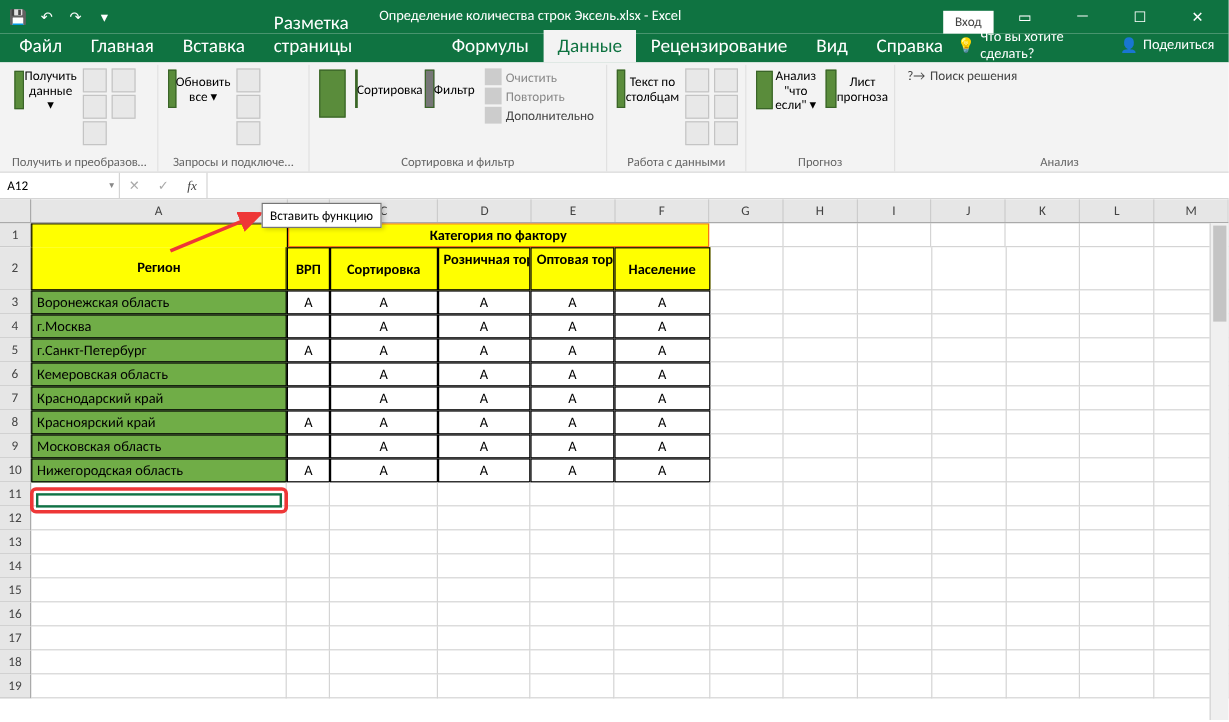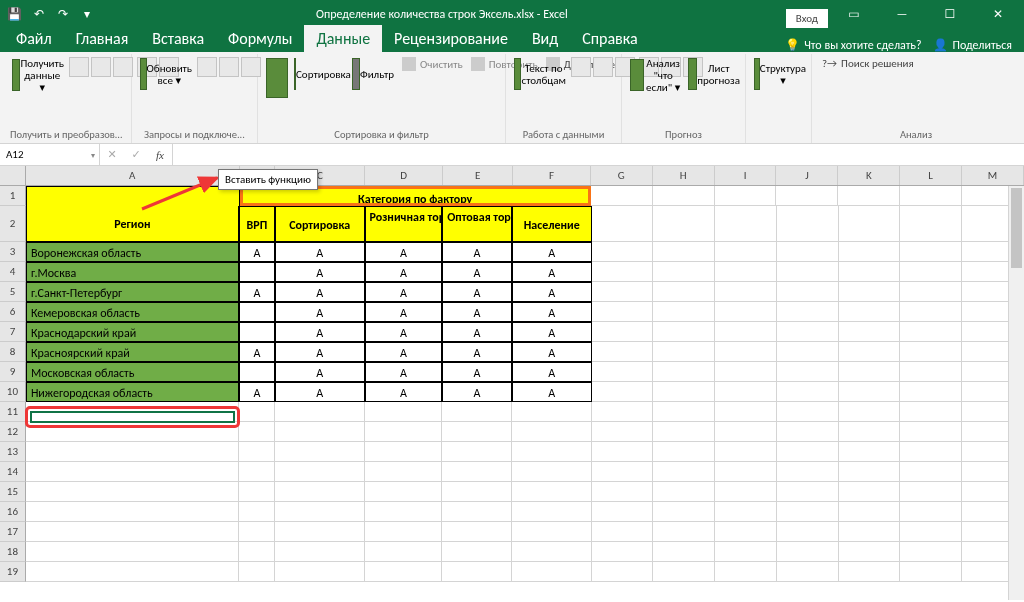--- a/index.html
+++ b/index.html
@@ -18,21 +18,21 @@
 .tellme{display:flex;align-items:center;gap:4px;font-size:12px;cursor:text}
 .share{display:flex;align-items:center;gap:4px;font-size:12px;cursor:pointer}
 .ribbon{background:#f3f3f3;height:92px;border-bottom:1px solid #d4d4d4;display:flex;padding:2px 4px 0}
 .rgroup{border-right:1px solid #e1e1e1;padding:0 6px;display:flex;flex-direction:column;justify-content:space-between;min-width:0}
 .rgroup-body{display:flex;align-items:flex-start;gap:2px;padding-top:2px}
 .rgroup-label{text-align:center;font-size:10.5px;color:#666;padding:2px 0;white-space:nowrap;overflow:hidden;text-overflow:ellipsis}
 .rbtn-big{display:flex;flex-direction:row;align-items:center;width:56px;cursor:pointer;padding:2px}
 .rbtn-big .icon{width:32px;height:32px;background:#5a8c3b;border:1px solid #3a6428;margin-bottom:2px}
 .rbtn-big .lbl{font-size:11px;text-align:center;line-height:12px}
 .rbtn-sm{width:20px;height:20px;background:#e8e8e8;border:1px solid #c4c4c4;margin:1px;cursor:pointer}
-.rbtn-stack{display:flex;}
+.rbtn-stack{display:flex;flex-direction:column}
 .rtext-item{font-size:11px;color:#888;padding:1px 4px;display:flex;align-items:center;gap:4px;cursor:pointer}
 .rtext-item .micon{width:14px;height:14px;background:#ccc}
 .formula-bar{height:22px;border-bottom:1px solid #d4d4d4;display:flex;align-items:center;background:#fff}
 .name-box{width:100px;border-right:1px solid #d4d4d4;height:100%;display:flex;align-items:center;padding:0 6px;font-size:11px;position:relative}
 .name-box::after{content:'▾';position:absolute;right:4px;font-size:8px;color:#888}
 .fb-btns{display:flex;border-right:1px solid #d4d4d4;height:100%;align-items:center}
 .fb-btn{width:24px;height:100%;display:flex;align-items:center;justify-content:center;color:#aaa;cursor:pointer;font-size:11px}
 .fx-btn{color:#444;font-style:italic;font-family:serif;position:relative}
 .formula-input{flex:1;padding:0 6px;font-size:11px}
 .grid-area{position:relative;height:434px;overflow:hidden}
@@ -44,21 +44,21 @@
 .row{display:flex;height:20px}
 .rh{width:26px;background:#e6e6e6;border-right:1px solid #aaa;border-bottom:1px solid #ccc;text-align:center;font-size:11px;color:#444;line-height:20px}
 .cell{border-right:1px solid #d4d4d4;border-bottom:1px solid #d4d4d4;font-size:12px;padding:0 4px;line-height:20px;overflow:hidden;white-space:nowrap}
 .cell.cA{width:214px}.cell.cB{width:36px}.cell.cC{width:90px}.cell.cD{width:78px}.cell.cE{width:70px}.cell.cF{width:80px}
 .cell.std{width:62px}
 .yellow{background:#ffff00;font-weight:bold;text-align:center;border:1px solid #000}
 .green{background:#70ad47;border:1px solid #000}
 .bordered{border:1px solid #000;text-align:center}
 .row1 .cell.cA{background:#ffff00;border:1px solid #000;border-bottom:none}
 .row2 .cell.cA{background:#ffff00;border:1px solid #000;border-top:none;font-weight:bold;text-align:center}
-.category-header{background:#ffff00;border:3px solid #f97316;font-weight:bold;text-align:center}
+.category-header{background:#ffff00;border:1px solid #f97316;font-weight:bold;text-align:center}
 .tooltip{position:absolute;left:218px;top:169px;background:#fff;border:1px solid #767676;padding:3px 6px;font-size:11px;box-shadow:2px 2px 4px rgba(0,0,0,0.2);z-index:100}
 .arrow{position:absolute;left:132px;top:174px;z-index:99;pointer-events:none}
 .selected-cell{position:absolute;left:25px;top:240px;width:215px;height:22px;border:3px solid #ee3737;border-radius:5px;z-index:50;pointer-events:none}
 .inner-select{position:absolute;left:2px;top:2px;right:2px;bottom:2px;border:2px solid #107346}
 .scrollbar-v{position:absolute;right:0;top:20px;bottom:0;width:16px;background:#f0f0f0;border-left:1px solid #d4d4d4}
 .scroll-thumb{position:absolute;top:2px;left:2px;right:2px;height:80px;background:#c4c4c4}
 </style>
 </head>
 <body>
 
@@ -76,20 +76,21 @@
     <div class="win-btn">—</div>
     <div class="win-btn">☐</div>
     <div class="win-btn">✕</div>
   </div>
 </div>
 
 <div class="ribbon-tabs">
   <div class="rtab">Файл</div>
   <div class="rtab">Главная</div>
   <div class="rtab">Вставка</div>
+  <div class="rtab">Разметка страницы</div>
   <div class="rtab">Формулы</div>
   <div class="rtab active">Данные</div>
   <div class="rtab">Рецензирование</div>
   <div class="rtab">Вид</div>
   <div class="rtab">Справка</div>
   <div class="rtab-right">
     <div class="tellme">
         <span>💡</span>
         <span>Что вы хотите сделать?</span>
       </div>
@@ -187,29 +188,20 @@
       <div class="rbtn-big">
           <div class="icon"></div>
           <div class="lbl">Анализ "что если" ▾</div>
         </div>
       <div class="rbtn-big">
           <div class="icon"></div>
           <div class="lbl">Лист прогноза</div>
         </div>
     </div>
     <div class="rgroup-label">Прогноз</div>
-  </div>
-  <div class="rgroup" style="width:66px">
-    <div class="rgroup-body">
-      <div class="rbtn-big">
-          <div class="icon"></div>
-          <div class="lbl">Структура ▾</div>
-        </div>
-    </div>
-    <div class="rgroup-label"></div>
   </div>
   <div class="rgroup" style="flex:1;border-right:none">
     <div class="rgroup-body">
       <div class="rtext-item" style="color:#444">
           <span>?→</span>
           <span>Поиск решения</span>
         </div>
     </div>
     <div class="rgroup-label">Анализ</div>
   </div>

